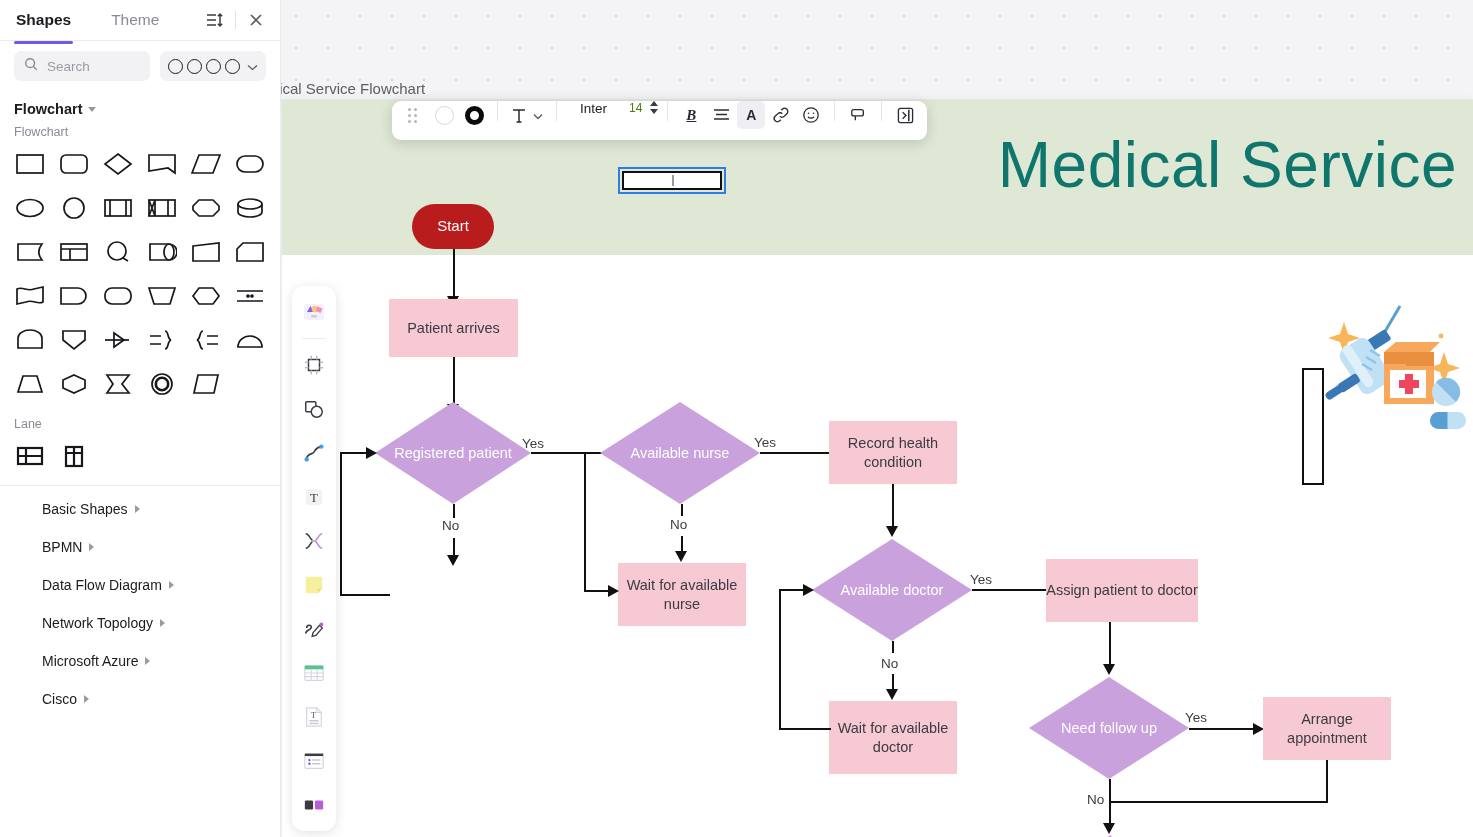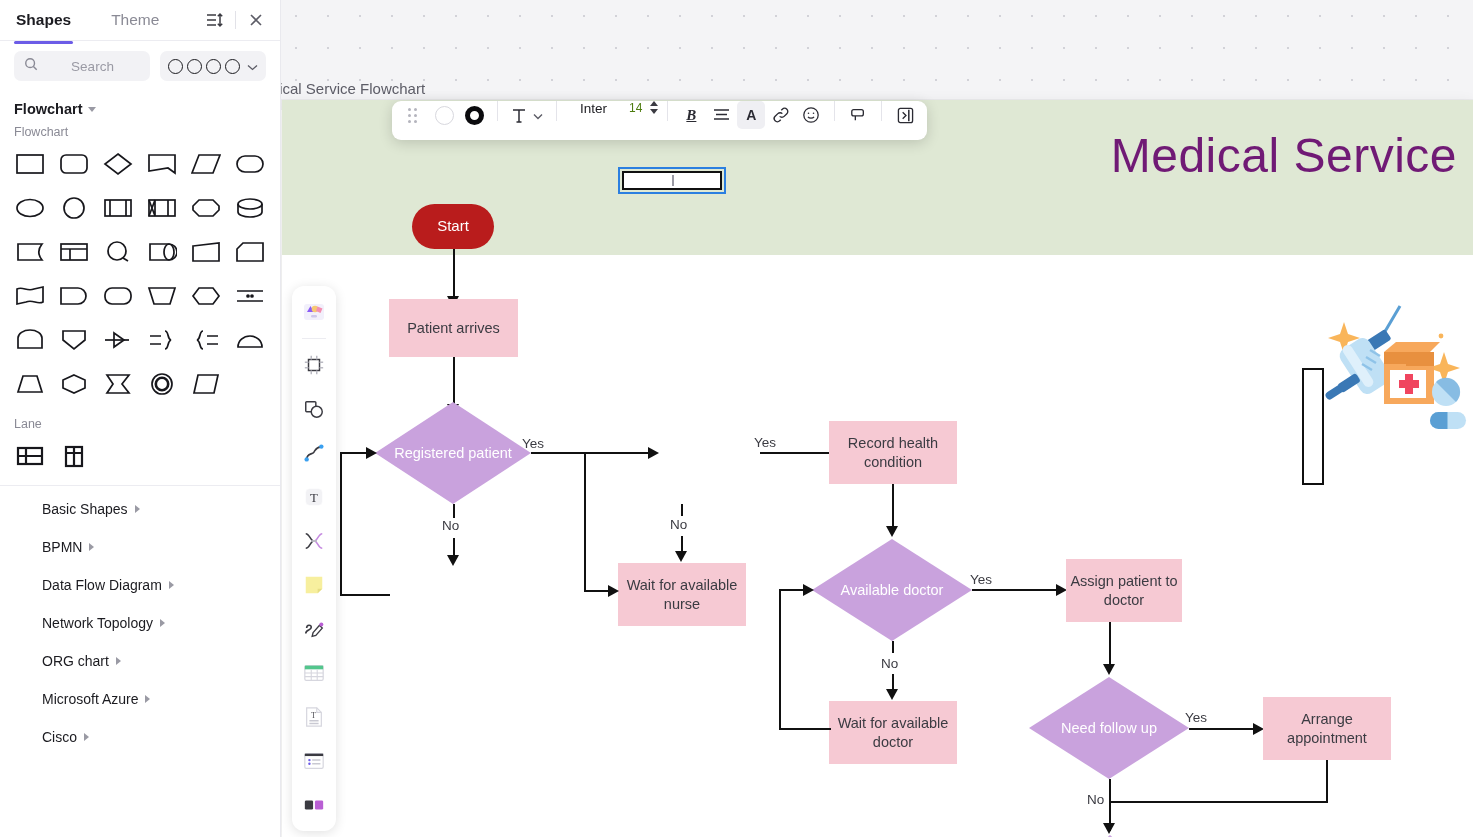--- a/index.html
+++ b/index.html
@@ -34,21 +34,21 @@
   .frame-title {
     position: absolute; left: 250px; top: 80px;
     font-size: 15px; color: #5c5c66; white-space: nowrap;
   }
   .green-band {
     position: absolute; left: 0px; top: 0px; width: 1191px; height: 155px;
     background: #dfe8d4;
   }
   .band-title {
     position: absolute; right: 16px; top: 28px;
-    font-size: 48px; color: #701a75; letter-spacing: .5px;
+    font-size: 64px; color: #0f766e; letter-spacing: .5px;
     white-space: nowrap;
   }
 
   
   .fc { position: absolute; left: 0; top: 0; width: 1191px; height: 737px; }
   .node {
     position: absolute; display: flex; align-items: center; justify-content: center;
     text-align: center; line-height: 1.25; font-size: 14.5px;
   }
   .n-start {
@@ -113,21 +113,21 @@
   .vdiv { width: 1px; height: 18px; background: #e2e2e8; }
   .panel-sep { height: 1px; background: #ececf1; }
 
   .search-row { display: flex; align-items: center; gap: 10px; padding: 10px 14px 12px; }
   .search-box {
     flex: 1; height: 30px; background: #f2f2f5; border-radius: 7px;
     display: flex; align-items: center; padding: 0 10px; gap: 7px;
   }
   .search-box input {
     border: 0; background: transparent; outline: none; font-size: 13.5px;
-    color: #1b1b20; width: 100%; font-family: "Liberation Sans", sans-serif; text-align: center;
+    color: #1b1b20; width: 100%; font-family: "Liberation Sans", sans-serif;
   }
   .search-box input::placeholder { color: #9a9aa4; }
   .circles-box {
     height: 30px; background: #f2f2f5; border-radius: 7px;
     display: flex; align-items: center; padding: 0 8px; gap: 4px;
   }
   .circ { width: 15px; height: 15px; border: 1.6px solid #1b1b20; border-radius: 50%; }
 
   .sect-title {
     font-size: 14.5px; font-weight: bold; color: #1b1b20;
@@ -271,20 +271,24 @@
         <div class="edge v" style="left:171px; top:404px; height:14px;"></div>
         <div class="edge v" style="left:171px; top:438px; height:20px;"></div>
         <div class="arrow down" style="left:165px; top:455px;"></div>
 
 
         <div class="edge h" style="left:58px; top:494px; width:50px;"></div>
         <div class="edge v" style="left:58px; top:353px; height:142px;"></div>
         <div class="edge h" style="left:58px; top:352px; width:30px;"></div>
         <div class="arrow right" style="left:84px; top:347px;"></div>
 
+        <div class="diamond" style="left:318px; top:302px; width:160px; height:102px;">
+          <div class="dshape"></div>
+          <div class="dlabel">Available nurse</div>
+        </div>
 
         <div class="elabel" style="left:472px; top:335px;">Yes</div>
         <div class="edge h" style="left:478px; top:352px; width:96px;"></div>
         <div class="arrow right" style="left:572px; top:347px;"></div>
 
         <div class="elabel" style="left:388px; top:417px;">No</div>
         <div class="edge v" style="left:399px; top:404px; height:12px;"></div>
         <div class="edge v" style="left:399px; top:436px; height:18px;"></div>
         <div class="arrow down" style="left:393px; top:451px;"></div>
 
@@ -309,30 +313,30 @@
 
         <div class="elabel" style="left:688px; top:472px;">Yes</div>
         <div class="edge h" style="left:690px; top:489px; width:86px;"></div>
         <div class="arrow right" style="left:774px; top:484px;"></div>
 
         <div class="elabel" style="left:599px; top:556px;">No</div>
         <div class="edge v" style="left:610px; top:541px; height:12px;"></div>
         <div class="edge v" style="left:610px; top:574px; height:18px;"></div>
         <div class="arrow down" style="left:604px; top:589px;"></div>
 
-        <div class="node n-proc" style="left:547px; top:601px; width:128px; height:63px;">
+        <div class="node n-proc" style="left:547px; top:601px; width:128px; height:73px;">
           <span>Wait for available doctor</span>
         </div>
 
         <div class="edge h" style="left:497px; top:628px; width:52px;"></div>
         <div class="edge v" style="left:497px; top:490px; height:140px;"></div>
         <div class="edge h" style="left:497px; top:489px; width:28px;"></div>
         <div class="arrow right" style="left:521px; top:484px;"></div>
 
-        <div class="node n-proc" style="left:764px; top:459px; width:116px; height:63px;margin-left:20px;">
+        <div class="node n-proc" style="left:764px; top:459px; width:152px; height:63px;">
           <span>Assign patient to doctor</span>
         </div>
         <div class="edge v" style="left:827px; top:522px; height:46px;"></div>
         <div class="arrow down" style="left:821px; top:564px;"></div>
 
         <div class="diamond" style="left:747px; top:577px; width:160px; height:102px;">
           <div class="dshape"></div>
           <div class="dlabel">Need follow up</div>
         </div>
 
@@ -810,24 +814,20 @@
         </div>
       <div class="cat">
           <span>Data Flow Diagram</span>
           <span class="caret"></span>
         </div>
       <div class="cat">
           <span>Network Topology</span>
           <span class="caret"></span>
         </div>
       <div class="cat">
-          <span>ORG chart</span>
-          <span class="caret"></span>
-        </div>
-      <div class="cat">
           <span>Microsoft Azure</span>
           <span class="caret"></span>
         </div>
       <div class="cat">
           <span>Cisco</span>
           <span class="caret"></span>
         </div>
     </div>
   </div>
 

